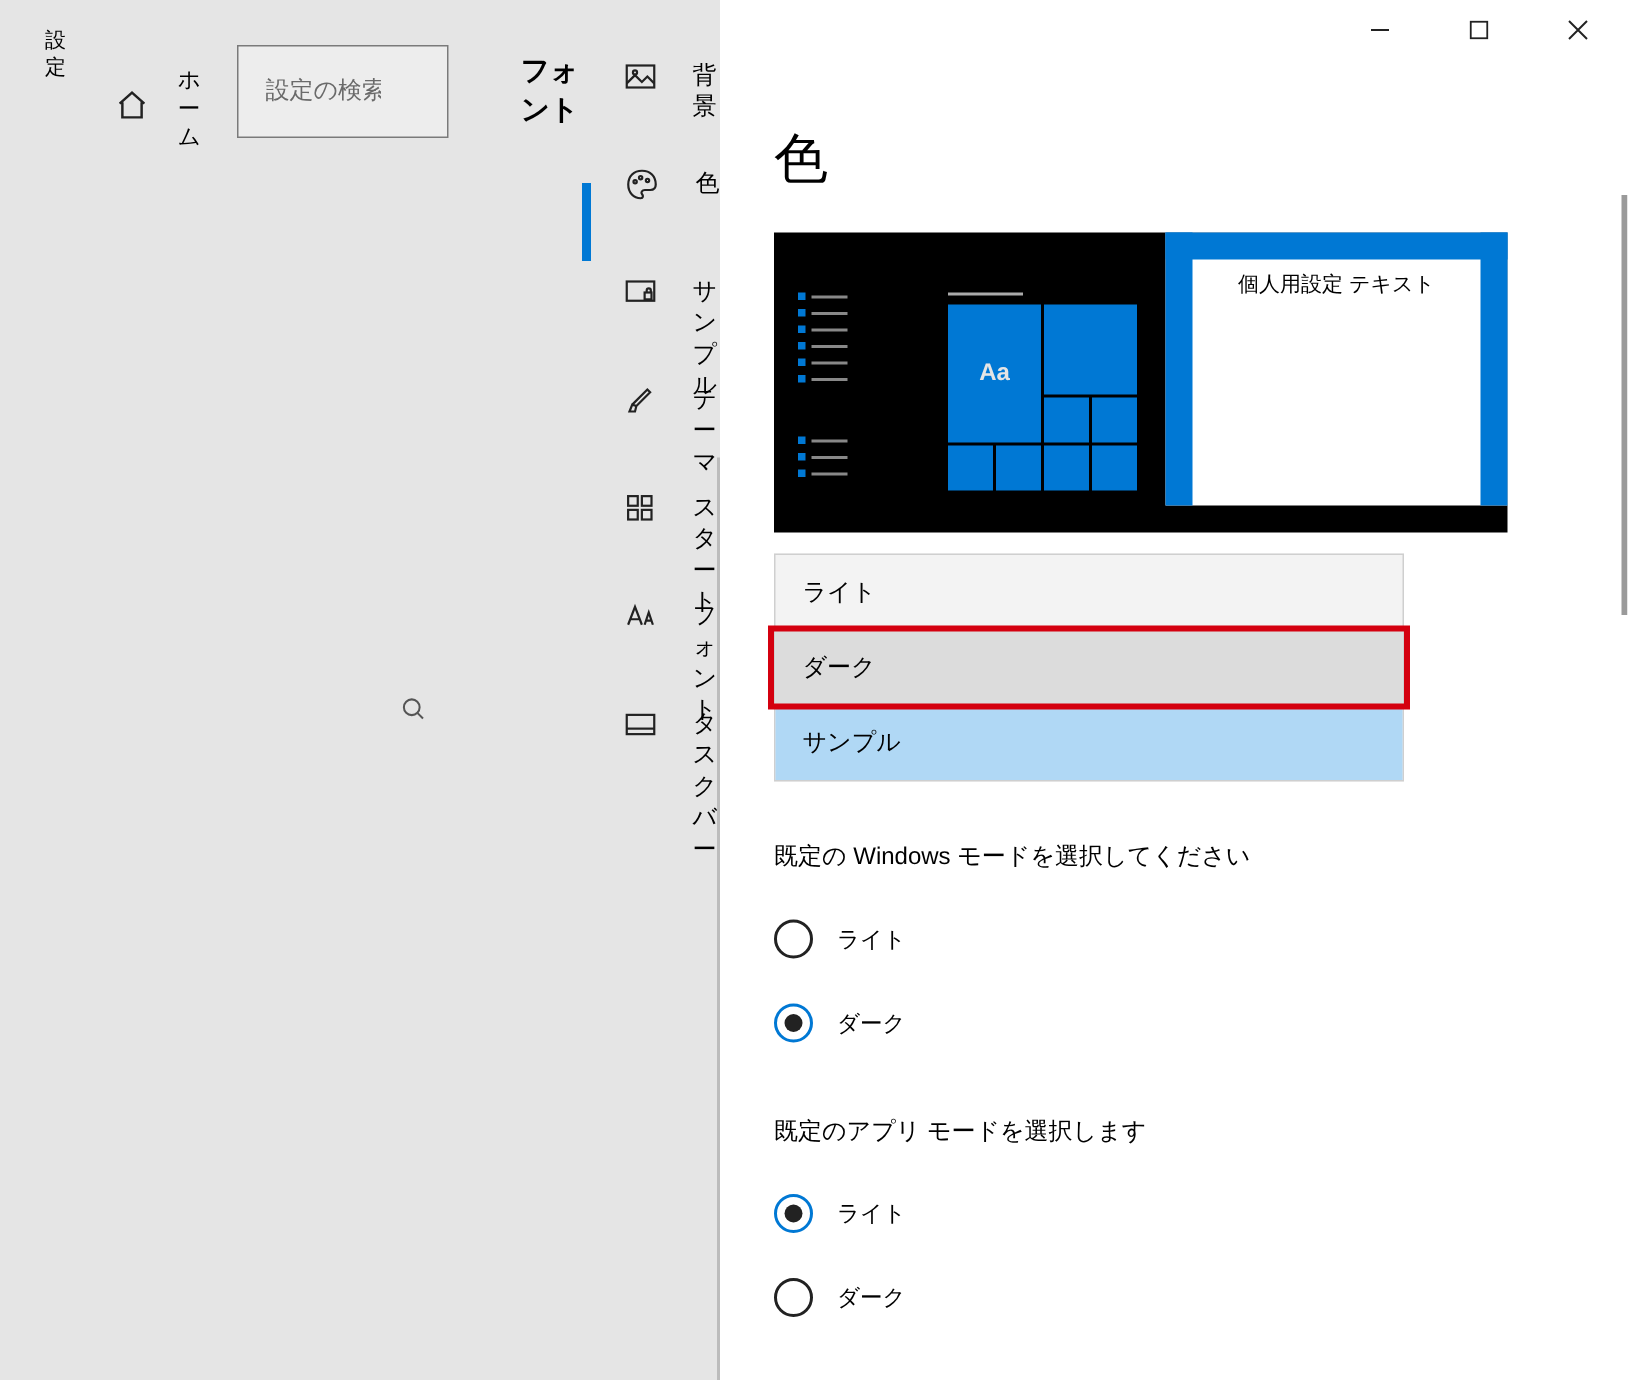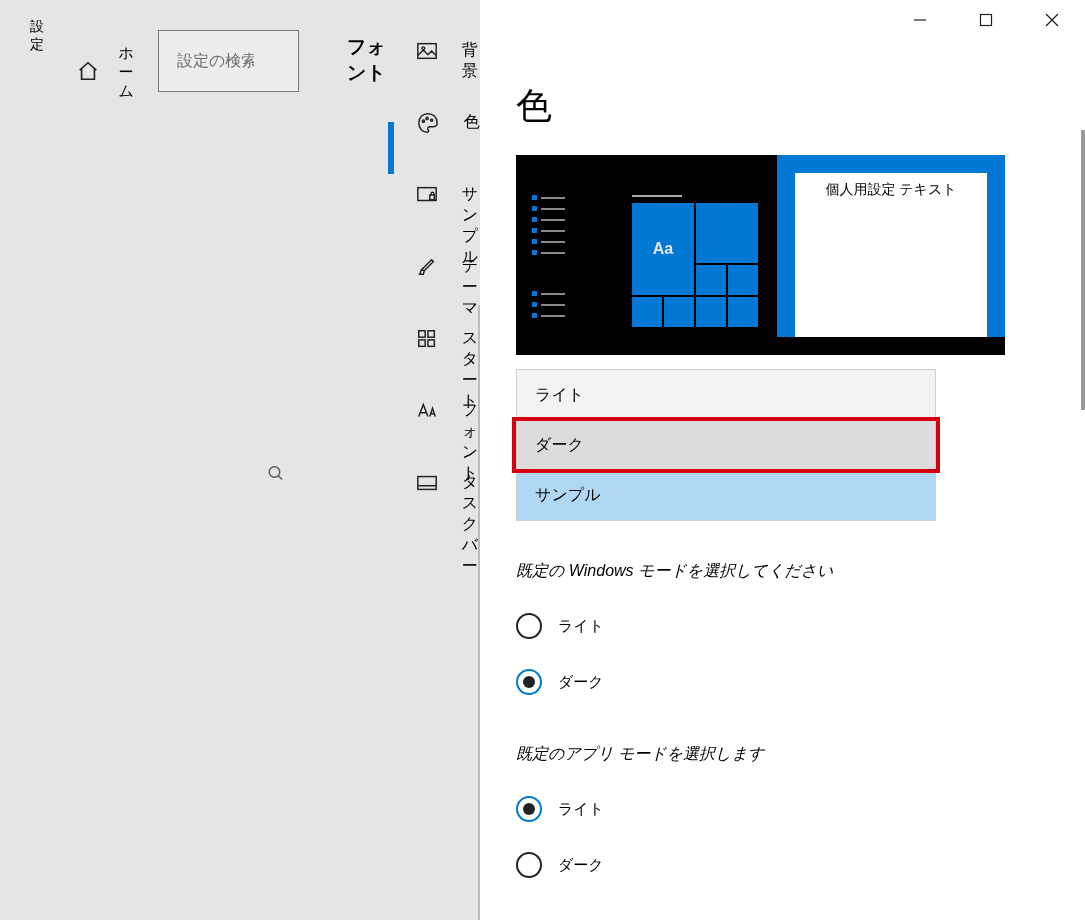--- a/index.html
+++ b/index.html
@@ -221,21 +221,20 @@
       pointer-events: none;
     }
     
     .dd-opt.current {
       background: #b0d8f5;
     }
     
     .section-label {
       margin-top: 40px;
       font-size: 16px;
-      font-style: italic;
     }
     
     .radio-grp { margin-top: 16px; }
     
     .radio-row {
       display: flex;
       align-items: center;
       gap: 16px;
       height: 56px;
       cursor: pointer;

